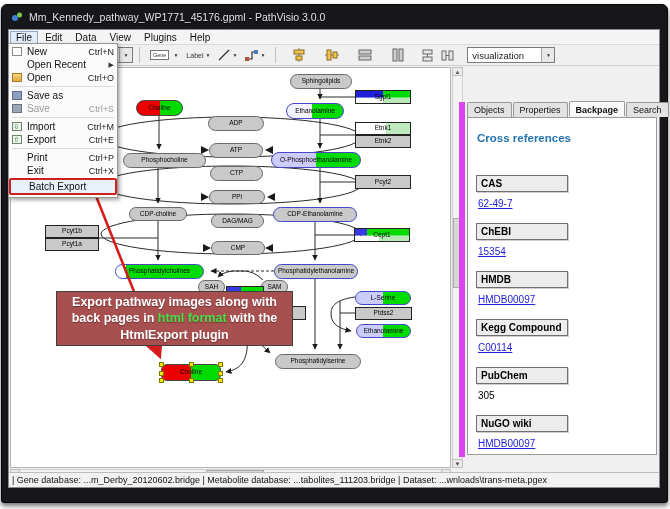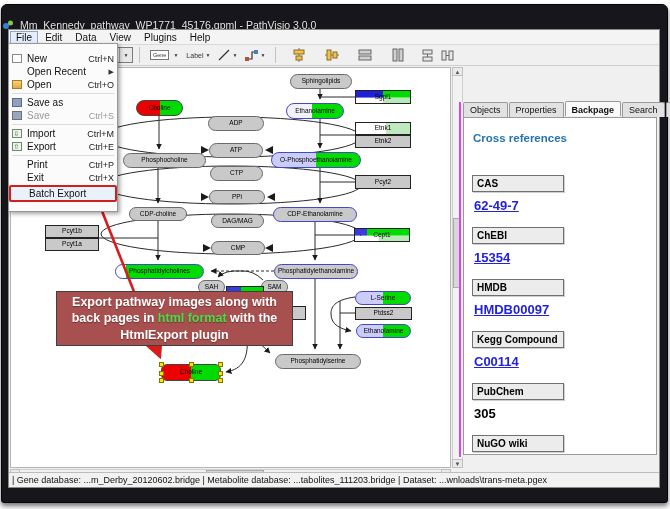--- a/index.html
+++ b/index.html
@@ -1,20 +1,20 @@
 <!DOCTYPE html>
 <html><head>
 <meta charset="utf-8">
 <style>
   html,body{margin:0;padding:0;width:670px;height:509px;background:#fff;overflow:hidden;
     font-family:"Liberation Sans","DejaVu Sans",sans-serif;-webkit-font-smoothing:antialiased;}
   *{box-sizing:border-box;}
   .window{position:absolute;left:1px;top:4px;width:667px;height:499px;background:#17171b;
     border:1px solid #060608;border-radius:6px 6px 3px 3px;box-shadow:0 3px 5px rgba(0,0,0,.55);}
-  .titlebar{position:absolute;left:0;top:0;right:0;height:40px;display:flex;align-items:center;padding-left:0;}
+  .titlebar{position:absolute;left:0;top:0;right:0;height:24px;display:flex;align-items:center;padding-left:9px;}
   .titlebar .ttl{color:#e3e3e6;font-size:10.5px;margin-left:6px;text-shadow:0 1px 1px #000;}
   .client{position:absolute;left:6px;right:7px;top:24px;bottom:14px;background:#f0f0f0;border:1px solid #8a8a8a;}
 
   
   .menubar{position:absolute;left:0;right:0;top:0;height:15px;background:#f4f4f4;border-bottom:1px solid #d9d9d9;
     display:flex;align-items:center;font-size:10px;color:#111;}
   .menubar .mi{padding:1px 6px;margin-left:1px;}
   .menubar .mi.open{border:1px solid #8fa8c6;background:#e4eefb;padding:0 5px;}
 
   
@@ -64,52 +64,52 @@
   .handle{position:absolute;width:5px;height:5px;background:#ffe400;border:1px solid #7a7a00;z-index:3;}
 
   
   .callout{position:absolute;left:56px;top:291px;width:237px;height:55px;background:#a84f4f;border:1px solid #404040;
     z-index:50;display:flex;align-items:center;justify-content:center;text-align:center;
     color:#fff;font-weight:bold;font-size:12.5px;line-height:1.3;padding:2px 6px;text-shadow:0 1px 1px rgba(0,0,0,.35);}
   .callout .hl{color:#46e046;}
 
   
   .menu-popup{position:absolute;left:8px;top:43px;width:110px;z-index:60;background:#fbfbfb;border:1px solid #979797;
-    box-shadow:2px 2px 4px rgba(0,0,0,.35);font-size:10px;color:#111;padding:8px 0;}
+    box-shadow:2px 2px 4px rgba(0,0,0,.35);font-size:10px;color:#111;padding:1px 0;}
   .mrow{display:flex;align-items:center;height:13px;padding:0 3px 0 2px;}
   .mrow.disabled{color:#9a9a9a;}
   .mrow.highlighted{background:#e9f1fb;border:2px solid #cf1f1f;border-radius:2px;height:17px;margin:1px 0;}
   .mic{width:11px;height:10px;margin-right:5px;flex:none;display:flex;align-items:center;justify-content:center;font-size:8px;}
   .mlabel{flex:1;}
   .msc{font-size:9px;color:#222;}
   .mrow.disabled .msc{color:#9a9a9a;}
   .marr{font-size:7px;margin-left:3px;color:#333;}
   .msep{height:1px;background:#dcdcdc;margin:2px 3px;}
   .ic{width:10px;height:9px;border:1px solid #888;background:#fff;}
   .ic.folder{background:linear-gradient(#f7d37a,#e2a93f);border-color:#a77c2a;}
   .ic.disk{background:#9aa7b8;border-color:#66727f;}
   .ic.disk2{background:#8fa0c0;border-color:#5a6a8a;}
   .ic.imp,.ic.exp{background:#eef3ee;border-color:#6a8a6a;color:#2b7a2b;font-size:7px;line-height:7px;text-align:center;}
 
   .redbox-arrow{position:absolute;left:0;top:0;z-index:40;pointer-events:none;}
 
   
-  .panel{position:absolute;right:0;top:36px;bottom:15px;width:200px;background:#f0f0f0;border-left:2px solid #d946ef;}
+  .panel{position:absolute;right:0;top:36px;bottom:15px;width:200px;background:#f0f0f0;border-left:6px solid #d946ef;}
   .tabs{position:absolute;left:2px;right:2px;top:0;height:15px;display:flex;font-size:9px;color:#111;}
   .tab{padding:1px 6px;border:1px solid #9a9a9a;border-bottom:none;background:#e2e2e2;margin-right:1px;border-radius:2px 2px 0 0;
     display:flex;align-items:center;}
   .tab.active{background:#fafafa;font-weight:bold;position:relative;top:-1px;padding-top:2px;text-align:center;}
   .pcontent{position:absolute;left:2px;right:2px;top:15px;bottom:2px;background:#fff;border:1px solid #9a9a9a;overflow:hidden;
     padding:10px 8px 0 8px;}
   .xref-head{color:#2574ae;font-weight:bold;font-size:11.5px;margin:4px 0 0 1px;}
   .xsec{margin-top:14px;}
   .xsec.first{margin-top:31px;}
   .xhdr{width:92px;border:1px solid #707070;background:#ececec;font-weight:bold;font-size:10px;padding:2px 4px;
     box-shadow:1px 1px 0 #cfcfcf;}
-  .xval{margin:6px 0 0 2px;font-size:13px;font-weight:bold;}
+  .xval{margin:6px 0 0 2px;font-size:10px;font-weight:normal;}
   .xval.link{color:#2222dd;text-decoration:underline;}
 
   
   .statusbar{position:absolute;left:0;right:0;bottom:0;height:15px;background:#f2f2f2;border-top:1px solid #bdbdbd;
     display:flex;align-items:center;font-size:9px;color:#111;padding-left:3px;white-space:nowrap;overflow:hidden;}
 </style>
 </head>
 <body>
 
 <div class="window">
@@ -194,20 +194,24 @@
             <rect x="2" y="8" width="9" height="4" fill="#e6e6e6" stroke="#666"></rect>
             <line x1="6.5" y1="5" x2="6.5" y2="8" stroke="#666"></line>
           </svg>
       </div>
       <div class="tbtn">
         <svg width="13" height="13">
           <rect x="1" y="2" width="4" height="9" fill="#e6e6e6" stroke="#666"></rect>
             <rect x="8" y="2" width="4" height="9" fill="#e6e6e6" stroke="#666"></rect>
             <line x1="5" y1="6.5" x2="8" y2="6.5" stroke="#666"></line>
           </svg>
+      </div>
+      <div class="combo viscombo">
+        <span>visualization</span>
+        <span class="car">▼</span>
       </div>
     </div>
 
     <div class="workarea">
 
       <div class="canvas">
         <svg class="edges" width="441" height="401">
           <defs>
             <marker id="arr" markerWidth="7" markerHeight="6" refX="5.5" refY="3" orient="auto">
               <path d="M0,0 L6,3 L0,6 Z" fill="#1a1a1a"></path>

